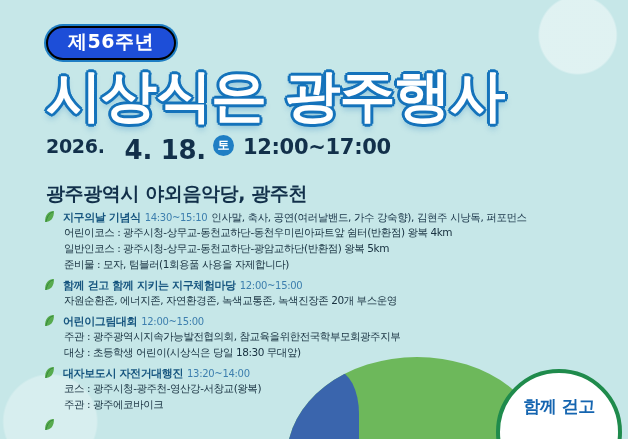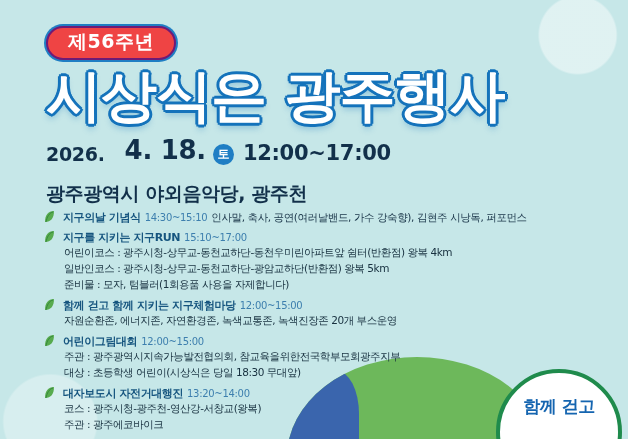--- a/index.html
+++ b/index.html
@@ -37,23 +37,23 @@
   
   .header {
     position: absolute;
     left: 46px;
     top: 26px;
     width: 560px;
   }
 
   .badge {
     display: inline-block;
-    background: #ef4444;
+    background: #1d4ed8;
     color: #ffffff;
-    border: 2px solid #701a75;
+    border: 2px solid #000000;
     border-radius: 22px;
     padding: 4px 20px 6px 20px;
     font-size: 19px;
     font-weight: bold;
     letter-spacing: 0.5px;
     line-height: 1.05;
     box-shadow: 0 0 0 2px #1f7ec4;
   }
 
   .main-title {
@@ -72,21 +72,21 @@
        0    5px 6px rgba(21,115,187,0.35);
   }
 
   .date-line {
     margin-top: 10px;
     font-size: 21px;
     font-weight: bold;
     color: #12304a;
     letter-spacing: -0.3px;
     display: flex;
-    align-items: flex-end;
+    align-items: flex-start;
     gap: 4px;
     white-space: nowrap;
   }
   .date-year { font-size: 19px; }
   .date-md { font-size: 26px; margin-left: 16px; }
   .day-chip {
     display: inline-flex;
     align-items: center;
     justify-content: center;
     width: 21px; height: 21px;
@@ -245,27 +245,20 @@
   </div>
 
   <div class="program">
       <div class="prog-row">
         <span class="leaf-icon"><svg viewBox="0 0 11 13" width="11" height="13">
             <path d="M1 12 C1 5, 4 1, 10 1 C10 8, 7 12, 1 12 Z" fill="#57ab4e"></path>
             <path d="M2 12 C3 7, 5 3, 9 2" stroke="#2f7f36" stroke-width="0.8" fill="none"></path>
           </svg></span>
         <span><span class="prog-head">지구의날 기념식</span><span class="prog-time">14:30~15:10</span><span class="prog-desc">인사말, 축사, 공연(여러날밴드, 가수 강숙향), 김현주 시낭독, 퍼포먼스</span></span>
       </div>
-      <div class="prog-row">
-        <span class="leaf-icon"><svg viewBox="0 0 11 13" width="11" height="13">
-            <path d="M1 12 C1 5, 4 1, 10 1 C10 8, 7 12, 1 12 Z" fill="#57ab4e"></path>
-            <path d="M2 12 C3 7, 5 3, 9 2" stroke="#2f7f36" stroke-width="0.8" fill="none"></path>
-          </svg></span>
-        <span><span class="prog-head">지구를 지키는 지구RUN</span><span class="prog-time">15:10~17:00</span></span>
-      </div>
       <div class="prog-sub">어린이코스 : 광주시청-상무교-동천교하단-동천우미린아파트앞 쉼터(반환점) 왕복 4km</div>
       <div class="prog-sub">일반인코스 : 광주시청-상무교-동천교하단-광암교하단(반환점) 왕복 5km</div>
       <div class="prog-sub">준비물 : 모자, 텀블러(1회용품 사용을 자제합니다)</div>
       <div class="prog-row">
         <span class="leaf-icon"><svg viewBox="0 0 11 13" width="11" height="13">
             <path d="M1 12 C1 5, 4 1, 10 1 C10 8, 7 12, 1 12 Z" fill="#57ab4e"></path>
             <path d="M2 12 C3 7, 5 3, 9 2" stroke="#2f7f36" stroke-width="0.8" fill="none"></path>
           </svg></span>
         <span><span class="prog-head">함께 걷고 함께 지키는 지구체험마당</span><span class="prog-time">12:00~15:00</span></span>
       </div>

